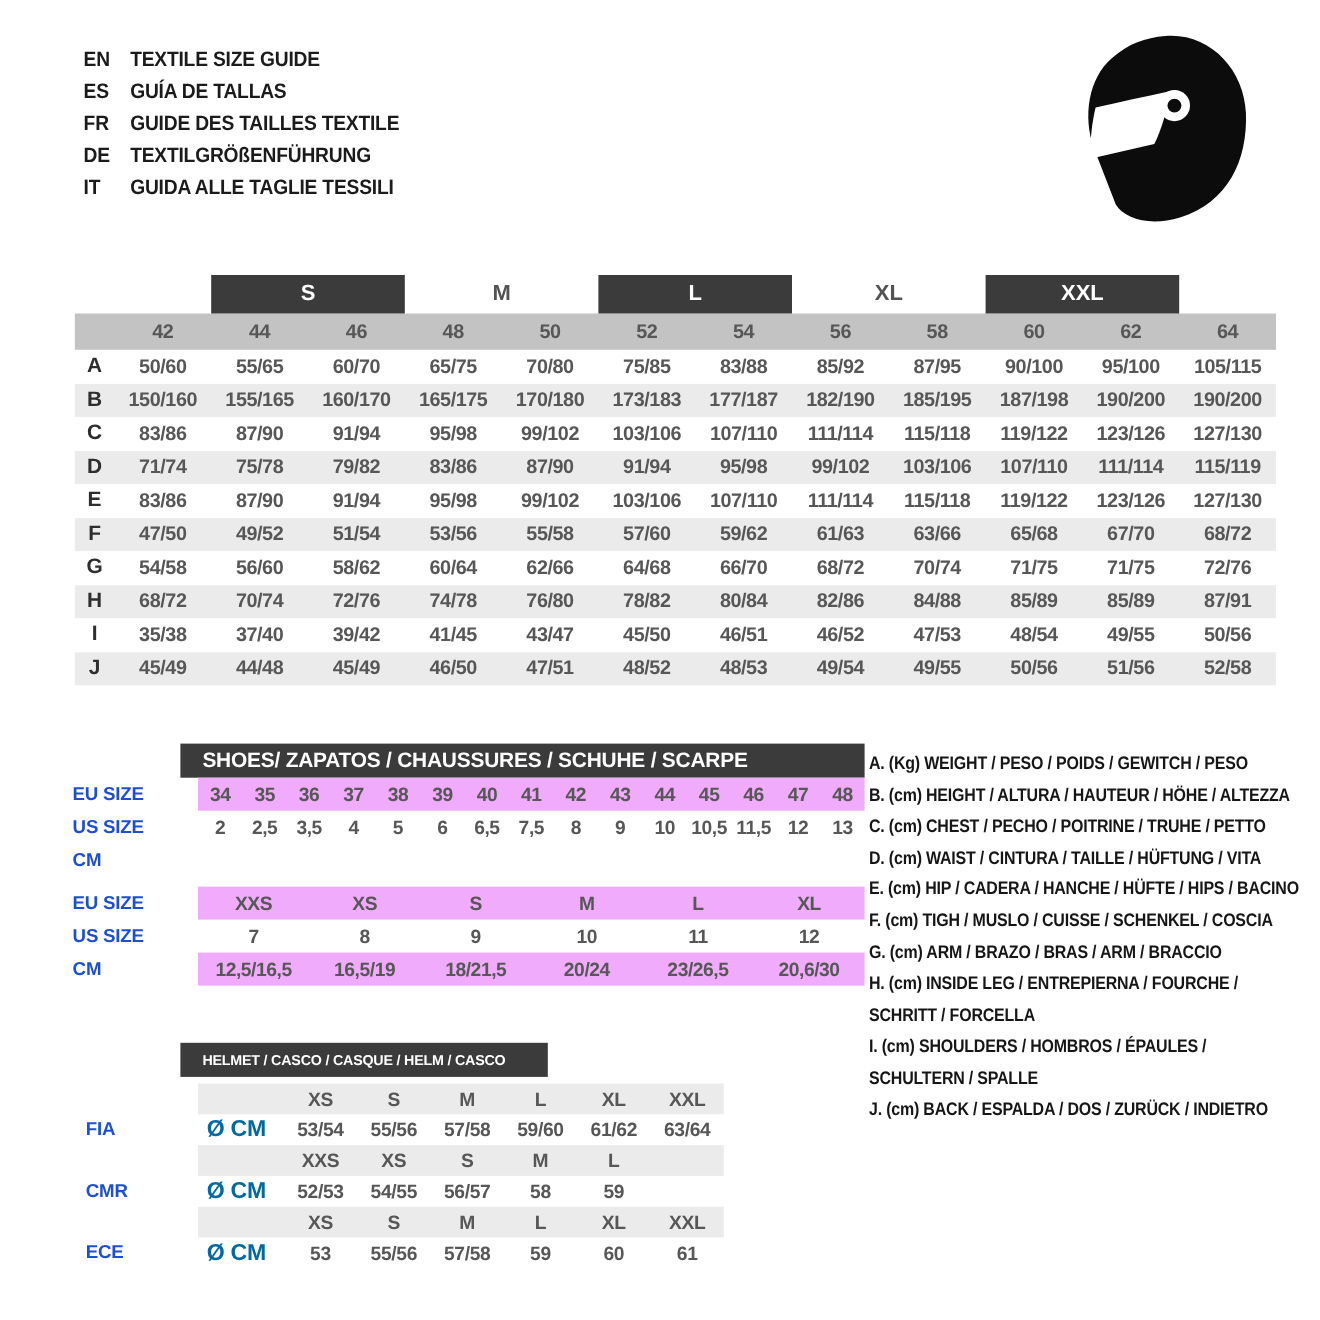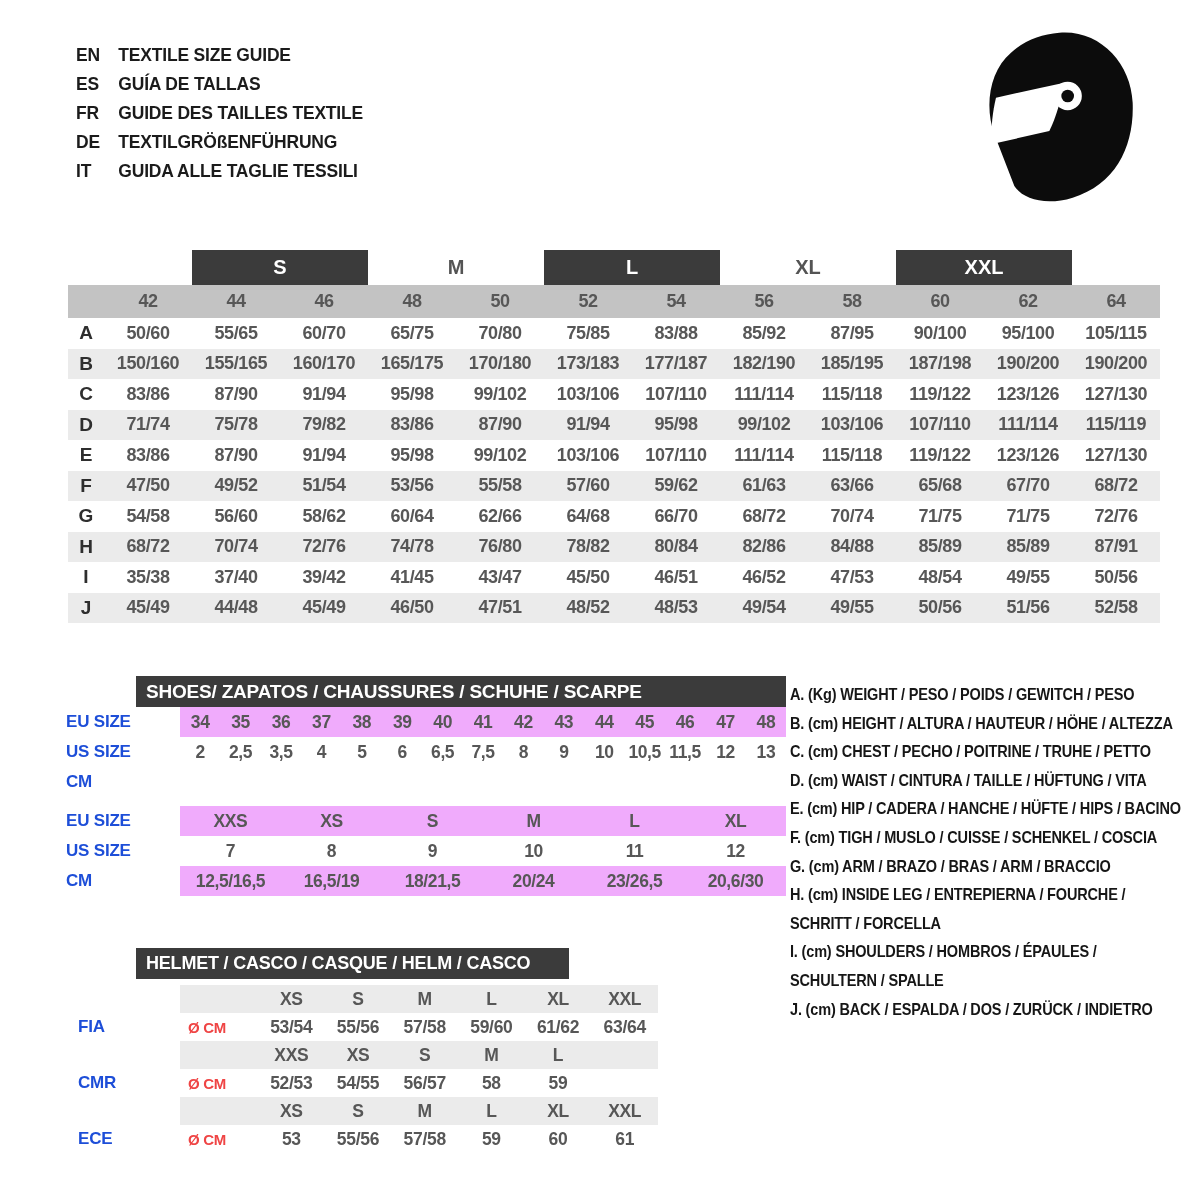--- a/index.html
+++ b/index.html
@@ -24,36 +24,36 @@
   .gcell{display:flex;align-items:center;justify-content:center;font-weight:bold;font-size:20px;color:#545454}
   .gcell.dark{background:#3b3b3b;color:#fff}
   .mcell{display:flex;align-items:center;justify-content:center;font-weight:bold;font-size:18px;color:#575757;letter-spacing:-.4px}
   .mlab{display:flex;align-items:center;justify-content:center;font-weight:bold;font-size:19px;color:#2e2e2e}
 
   
   .sec{position:absolute;left:60px;width:726px}
   #sec-shoes{top:676px}
   #sec-gloves{top:806px}
   #sec-helmet{top:948px}
-  .stitle{box-sizing:border-box;margin-left:76px;height:31px;background:#3b3b3b;color:#fff;
-          display:flex;align-items:center;padding-left:10px;font-weight:bold;font-size:19px;letter-spacing:-.2px}
-  #sec-helmet .stitle{width:433px;font-size:18px}
+  .stitle{box-sizing:border-box;margin-left:104px;height:31px;background:#3b3b3b;color:#fff;
+          display:flex;align-items:center;padding-left:20px;font-weight:bold;font-size:19px;letter-spacing:-.2px}
+  #sec-helmet .stitle{width:334px;font-size:13px}
   .srow{display:flex;height:30px}
   #sec-helmet .srow{height:28px}
   #sec-helmet .srow.first{margin-top:6px}
   .slabel{box-sizing:border-box;width:120px;display:flex;align-items:center;padding-left:6px;
           font-weight:bold;font-size:17px;color:#1d4ed8;letter-spacing:-.2px}
   #sec-helmet .slabel{padding-left:18px}
   .scells{flex:1;display:flex}
   .scells.shade{background:#f0abfc}
   .scell{flex:1;display:flex;align-items:center;justify-content:center;font-weight:bold;font-size:17.5px;color:#575757;letter-spacing:-.4px}
   .hcells{flex:none;width:478px;display:flex}
   .hcells.shade{background:#ebebeb}
   .ucell{box-sizing:border-box;width:78px;display:flex;align-items:center;padding-left:8px;
-         font-weight:bold;font-size:15px;color:#ef4444;letter-spacing:-.3px}
+         font-weight:bold;font-size:21px;color:#0369a1;letter-spacing:-.3px}
   .hcell{flex:1;display:flex;align-items:center;justify-content:center;font-weight:bold;font-size:17.5px;color:#575757;letter-spacing:-.3px}
 
   
   .legend{position:absolute;left:790px;top:680px;width:440px;transform:scaleX(.88);transform-origin:0 0}
   .lline{font-weight:bold;font-size:16.5px;line-height:28.6px;color:#161616;white-space:nowrap;letter-spacing:-.2px}
 </style>
 </head>
 <body>
 
 <div class="page">

